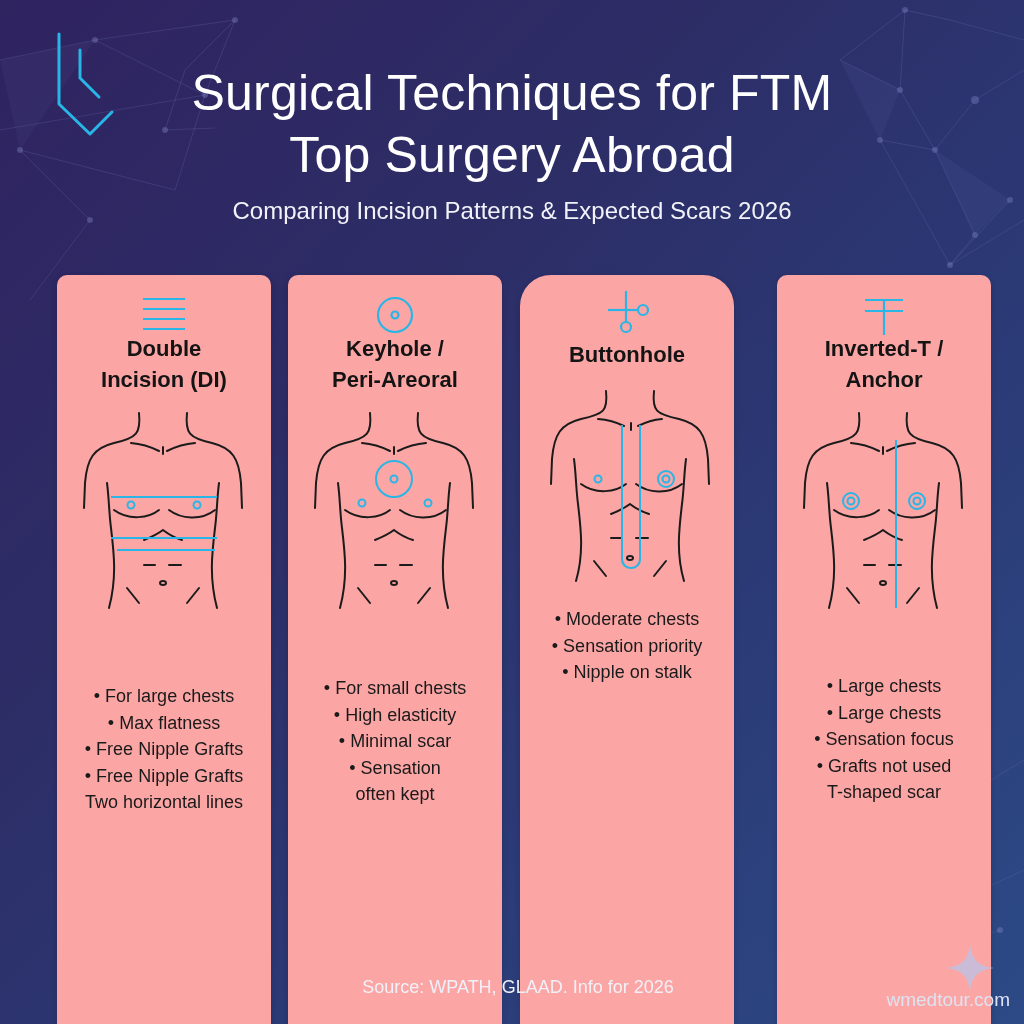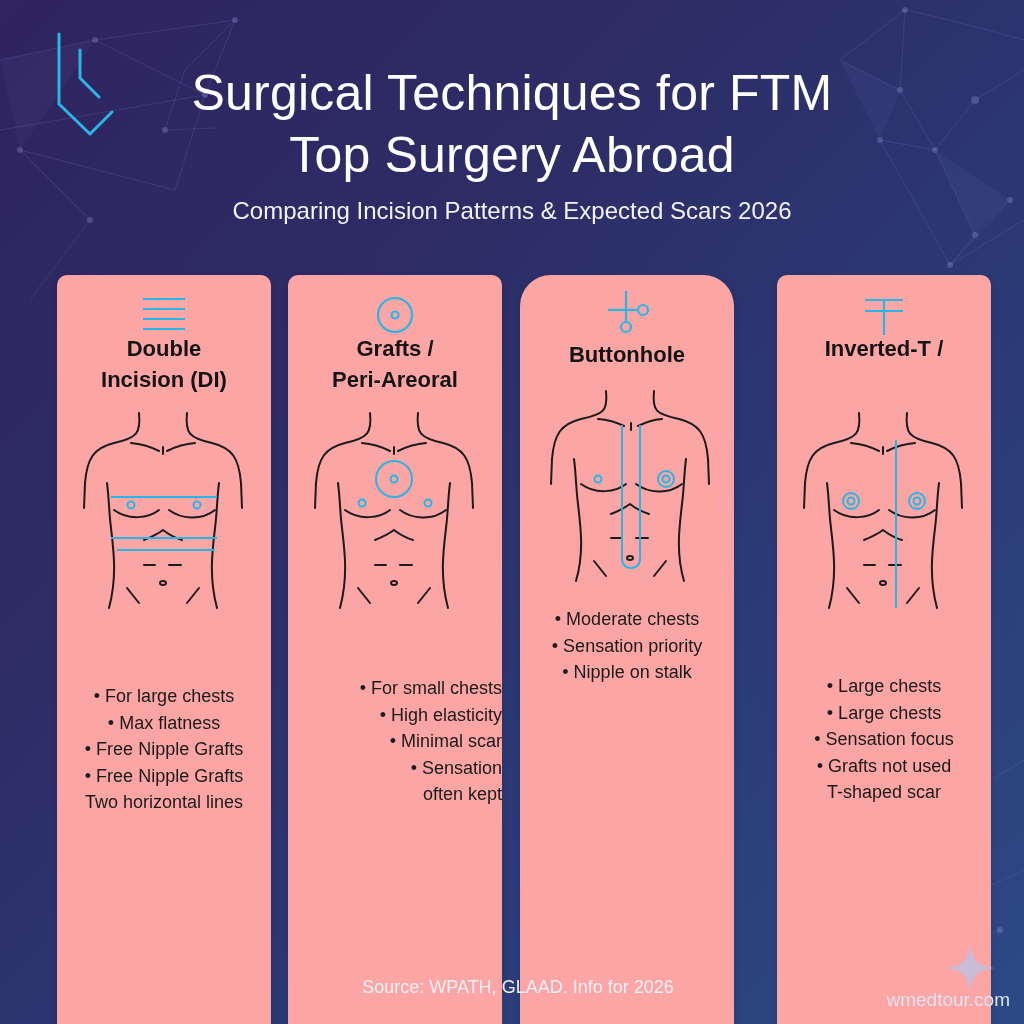--- a/index.html
+++ b/index.html
@@ -156,21 +156,21 @@
   </div>
 
   <div class="card" style="left:231px;">
     <svg class="icon" viewBox="0 0 50 50">
       <g stroke="#29b6e6" stroke-width="2.2" fill="none">
           <circle cx="25" cy="28" r="17"></circle>
           <circle cx="25" cy="28" r="3.5"></circle>
         </g>
     </svg>
     <div class="name">
-      <div>Grafts /</div>
+      <div>Keyhole /</div>
       <div>Peri-Areoral</div>
     </div>
     <svg class="body" viewBox="0 0 190 210">
       <g stroke="#1b1b1b" stroke-width="2" fill="none" stroke-linecap="round">
         <path d="M70,10 C72,30 68,35 45,40 C25,45 18,55 16,80 L15,105"></path>
         <path d="M118,10 C116,30 120,35 143,40 C163,45 170,55 172,80 L173,105"></path>
         <path d="M62,40 C75,41 82,44 90,48"></path>
           <path d="M98,48 C106,44 113,41 126,40"></path>
         <line x1="94" y1="44" x2="94" y2="51"></line>
         <path d="M38,80 C40,95 40,110 42,125 C45,150 48,175 40,205"></path>
@@ -184,21 +184,21 @@
         <path d="M58,185 L70,200"></path>
           <path d="M130,185 L118,200"></path>
       </g>
       <g stroke="#29b6e6" stroke-width="2" fill="none">
         <circle cx="94" cy="76" r="18"></circle>
           <circle cx="94" cy="76" r="3.5"></circle>
         <circle cx="62" cy="100" r="3.5"></circle>
           <circle cx="128" cy="100" r="3.5"></circle>
       </g>
     </svg>
-    <div class="bullets" style="top:400px;text-align:right;">
+    <div class="bullets" style="top:400px;">
       <div>• For small chests</div>
       <div>• High elasticity</div>
       <div>• Minimal scar</div>
       <div>• Sensation</div>
       <div>often kept</div>
     </div>
   </div>
 
   <div class="card" style="left:463px;border-radius:31px;">
     <svg class="icon" viewBox="0 0 50 50">
@@ -247,20 +247,21 @@
   <div class="card" style="left:720px;">
     <svg class="icon" viewBox="0 0 50 50">
       <g stroke="#29b6e6" stroke-width="2.2" fill="none">
         <line x1="6" y1="13" x2="44" y2="13"></line>
           <line x1="6" y1="24" x2="44" y2="24"></line>
           <line x1="25" y1="13" x2="25" y2="48"></line>
       </g>
     </svg>
     <div class="name">
       <div>Inverted-T /</div>
+      <div>Anchor</div>
     </div>
     <svg class="body" viewBox="0 0 190 210">
       <g stroke="#1b1b1b" stroke-width="2" fill="none" stroke-linecap="round">
         <path d="M70,10 C72,30 68,35 45,40 C25,45 18,55 16,80 L15,105"></path>
         <path d="M118,10 C116,30 120,35 143,40 C163,45 170,55 172,80 L173,105"></path>
         <path d="M62,40 C75,41 82,44 90,48"></path>
           <path d="M98,48 C106,44 113,41 126,40"></path>
         <line x1="94" y1="44" x2="94" y2="51"></line>
         <path d="M38,80 C40,95 40,110 42,125 C45,150 48,175 40,205"></path>
         <path d="M150,80 C148,95 148,110 146,125 C143,150 140,175 148,205"></path>

